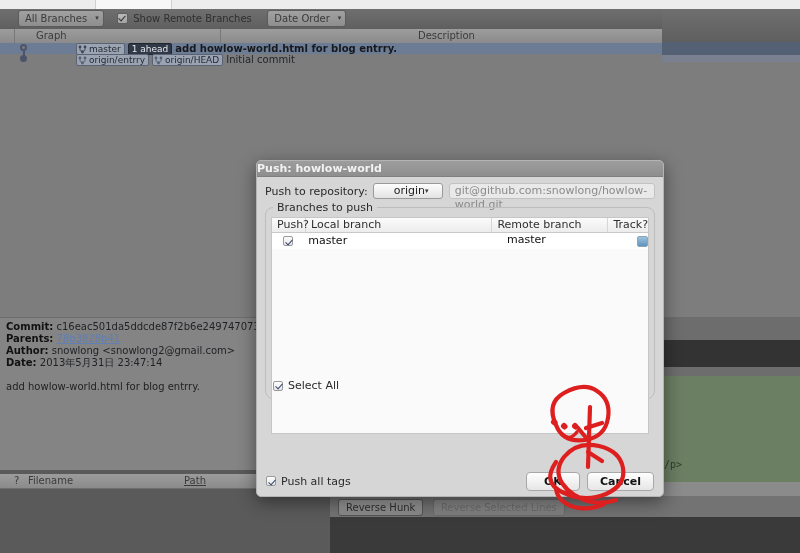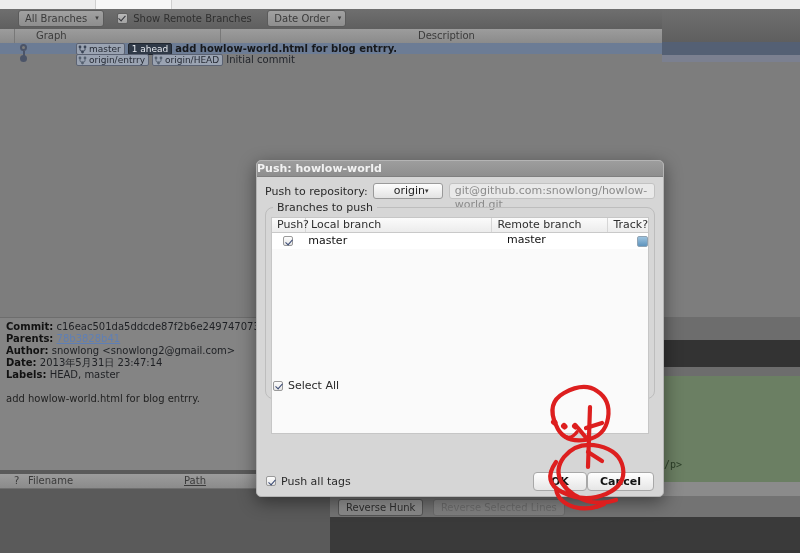--- a/index.html
+++ b/index.html
@@ -206,21 +206,21 @@
     display:flex;align-items:center;padding:0 9px;box-sizing:border-box;
   }
   .dlg-foot .pushtags{display:flex;align-items:center;font-size:11px;color:#2a2a2a;}
   .dlg-foot .pushtags .cbx2{margin-right:5px;}
   .spacer{flex:1;}
   .btn{
     height:19px;min-width:54px;box-sizing:border-box;padding:0 12px;
     border:1px solid #a8a8a8;border-radius:4px;
     background:linear-gradient(#fefefe,#e6e6e6);
     font-size:11px;color:#111;font-weight:bold;
-    display:flex;align-items:center;justify-content:center;
+    display:flex;align-items:center;justify-content:center;margin-left:7px;
   }
 
   
   .ink{position:absolute;left:0;top:0;width:800px;height:553px;pointer-events:none;}
 </style>
 </head>
 <body>
 
 <div class="app">
 
@@ -310,24 +310,20 @@
       <span class="lnk">78b3828b41</span>
     </div>
     <div>
       <b>Author:</b>
       <span>snowlong &lt;snowlong2@gmail.com&gt;</span>
     </div>
     <div>
       <b>Date:</b>
       <span>2013年5月31日 23:47:14</span>
     </div>
-    <div>
-      <b>Labels:</b>
-      <span>HEAD, master</span>
-    </div>
     <div class="msg">add howlow-world.html for blog entrry.</div>
     <div class="rbar"></div>
   </div>
 
   <div class="filehdr">
     <span class="c" style="left:14px;">?</span>
     <span class="c" style="left:28px;">Filename</span>
     <span class="c" style="left:184px;text-decoration:underline;">Path</span>
   </div>
 

